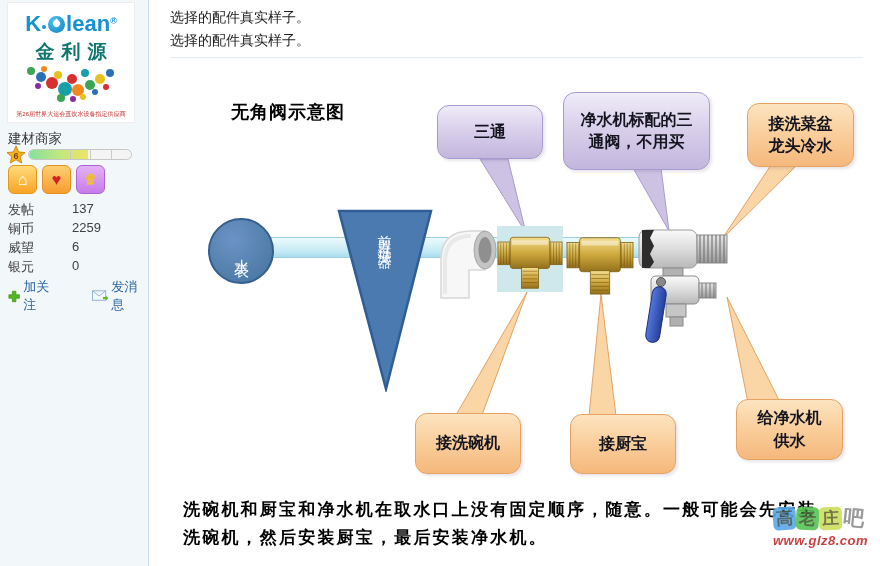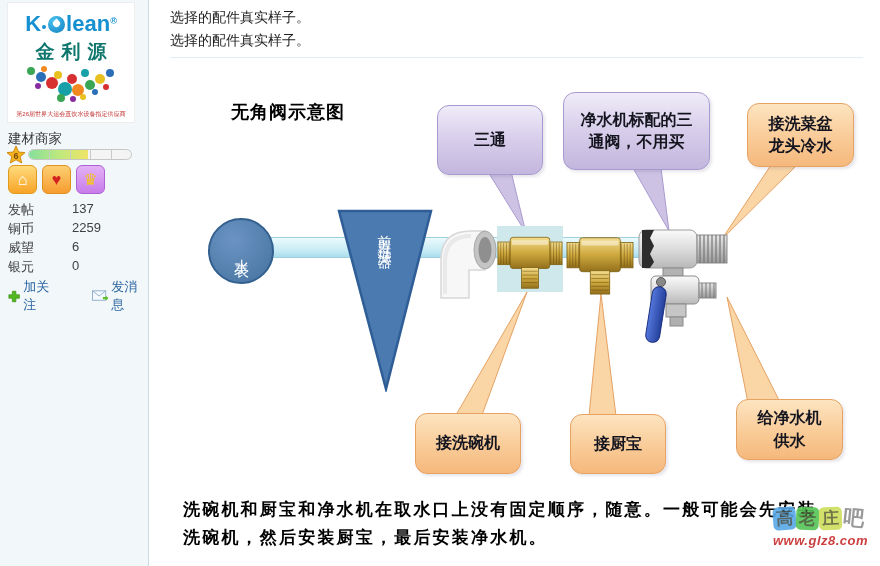--- a/index.html
+++ b/index.html
@@ -74,25 +74,25 @@
   .fitting { position:absolute; z-index:4; }
   .fit-teebg { background:#cfe8eb; }
 
   .callout { position:absolute; z-index:5; border-radius:12px; display:flex; align-items:center;
              justify-content:center; text-align:center; font-weight:700; font-size:16px; color:#15151f;
              line-height:1.4; white-space:pre-line; box-shadow:2px 2px 3px rgba(90,80,120,.15); }
   .callout.purple { background:linear-gradient(180deg,#f0ecf8 0%,#d9d0ec 45%,#c3b6dd 100%);
                     border:1px solid #a79ad0; }
   .callout.orange { background:linear-gradient(180deg,#fde4c0 0%,#f9cb97 55%,#f5b87c 100%);
                     border:1px solid #e5a263; }
-  .c-tee      { left:437px; top:105px; width:106px; height:70px; }
+  .c-tee      { left:437px; top:105px; width:106px; height:54px; }
   .c-stock    { left:563px; top:92px;  width:147px; height:78px; }
   .c-sink     { left:747px; top:103px; width:107px; height:64px;text-align:right; }
   .c-dish     { left:415px; top:413px; width:106px; height:61px; }
-  .c-chubao   { left:570px; top:414px; width:96px; height:60px; }
+  .c-chubao   { left:570px; top:414px; width:106px; height:60px; }
   .c-purifier { left:736px; top:399px; width:107px; height:61px; }
 
   .footer-text { position:absolute; left:183px; top:496px; width:676px; font-size:17px; font-weight:700;
                  color:#000; letter-spacing:2.2px; line-height:1.62; white-space:pre-line; }
 
   .watermark { position:absolute; left:773px; top:501px; width:104px; height:62px; z-index:6; }
   .wm-tiles { display:flex; align-items:flex-end; }
   .wm-tile { width:23px; height:23px; border-radius:5px; display:flex; align-items:center; justify-content:center;
              font-size:17px; font-weight:700; color:rgba(60,60,40,.75); opacity:.9; }
   .wm-t1 { background:#58a8e8; transform:rotate(-4deg); margin-top:6px; }

